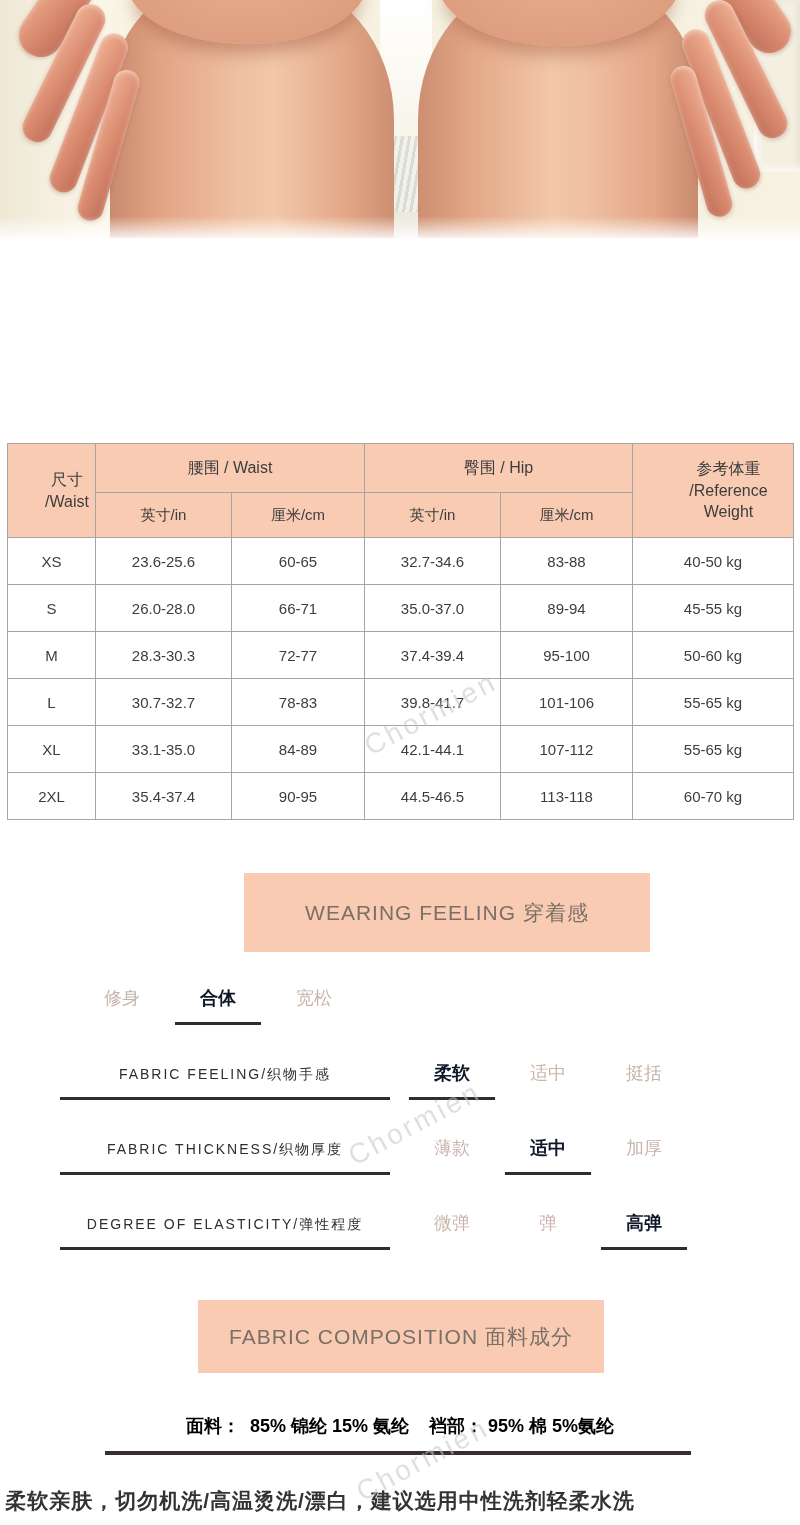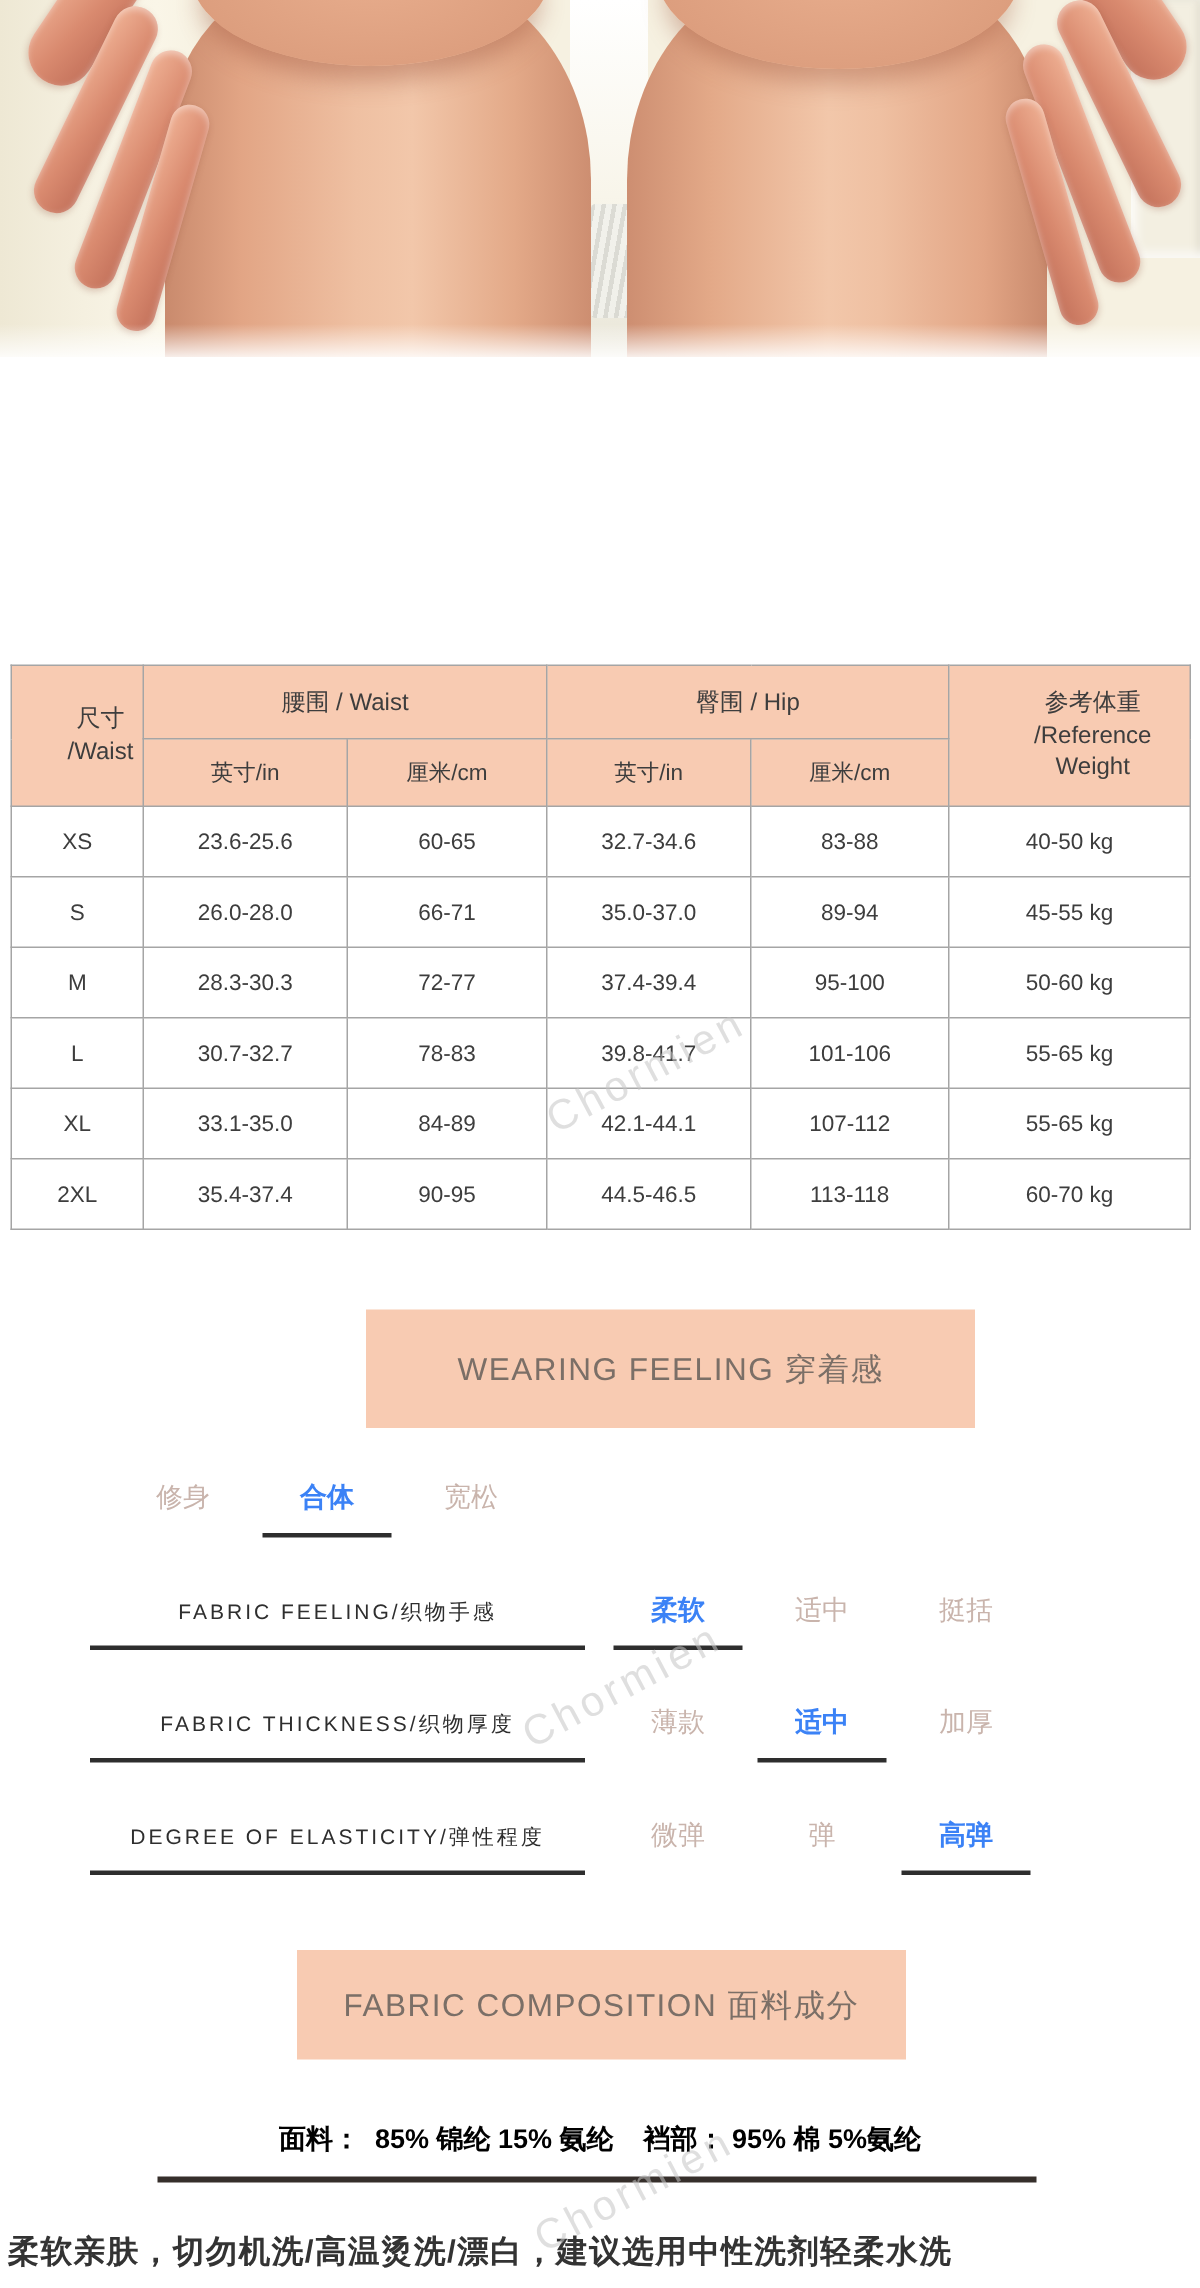--- a/index.html
+++ b/index.html
@@ -62,21 +62,21 @@
   .two-line span{display:block;text-align:center;line-height:1.35;padding-left:31px;}
 
   
   .attrs{position:absolute;top:987px;left:60px;width:660px;}
   .attr-row{display:flex;align-items:flex-end;height:38px;margin-bottom:37px;}
   .attr-label{width:330px;text-align:center;font-size:14px;letter-spacing:2px;color:#2e2e2e;
               padding-bottom:13px;border-bottom:3px solid #2e2e2e;white-space:nowrap;}
   .opts{display:flex;margin-left:14px;}
   .opt{width:86px;margin:0 5px;text-align:center;font-size:18px;color:#c9b4ac;
        padding-bottom:12px;border-bottom:3px solid transparent;white-space:nowrap;}
-  .opt.selected{color:#3b82f6;font-weight:bold;border-bottom-color:#2e2e2e;}
+  .opt.selected{color:#0f172a;font-weight:bold;border-bottom-color:#2e2e2e;}
 
   
   .composition{position:absolute;top:1414px;left:0;width:800px;text-align:center;
                font-size:18px;font-weight:bold;color:#000000;white-space:pre;}
   .rule{position:absolute;top:1451px;left:105px;width:586px;height:4px;background:#362f2b;}
   .care{position:absolute;top:1487px;left:0;width:640px;text-align:center;
         font-size:21px;font-weight:bold;color:#333333;letter-spacing:1px;}
 
   
   .wm{position:absolute;color:rgba(196,196,196,.55);font-size:28px;letter-spacing:3px;

